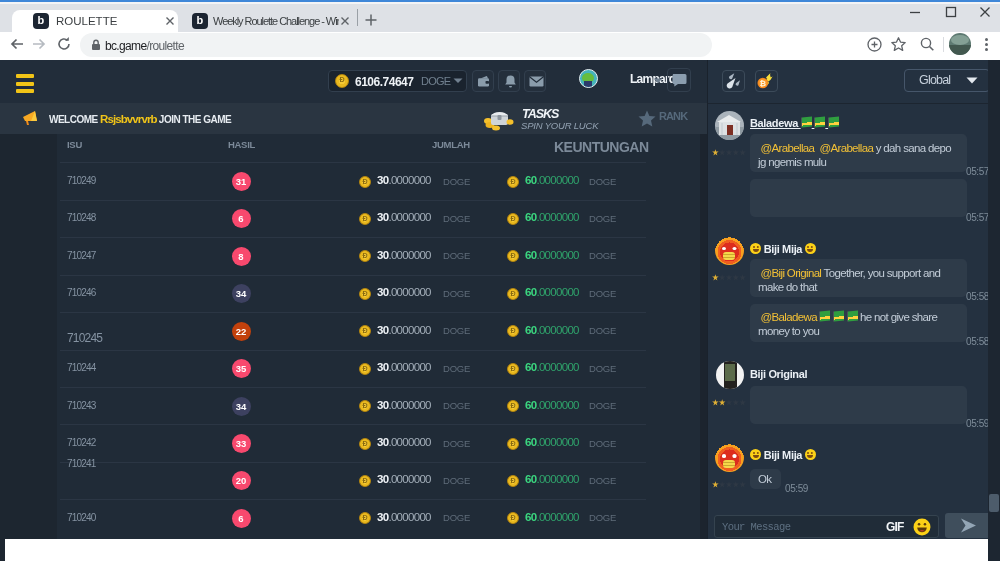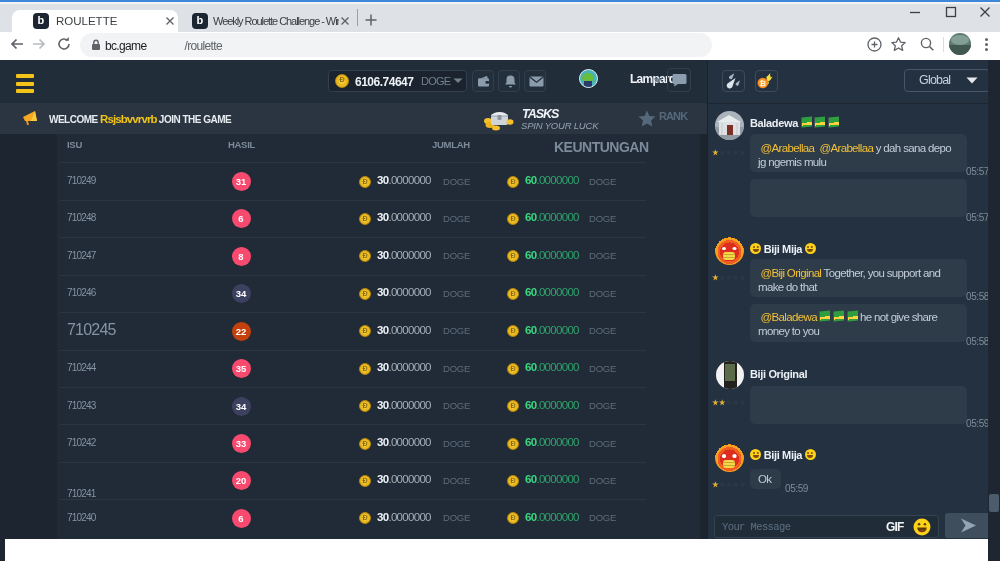--- a/index.html
+++ b/index.html
@@ -70,21 +70,21 @@
     </svg>
   <svg class="abs" style="left:55px;top:35px;" width="18" height="18" viewBox="0 0 18 18">
       <path d="M14 9 a5 5 0 1 1 -1.6 -3.7" stroke="#5f6368" stroke-width="1.6" fill="none"></path>
       <path d="M13.8 2 L13.8 5.8 L10 5.8 Z" fill="#5f6368"></path>
     </svg>
   <div class="abs" style="left:80px;top:33px;width:632px;height:24px;border-radius:12px;background:#f1f3f4;"></div>
   <svg class="abs" style="left:89px;top:38px;" width="14" height="14" viewBox="0 0 14 14">
       <rect x="3" y="6" width="8" height="6" rx="1" fill="#5f6368"></rect>
       <path d="M4.8 6 V4.4 a2.2 2.2 0 0 1 4.4 0 V6" fill="none" stroke="#5f6368" stroke-width="1.4"></path>
     </svg>
-  <div class="abs" style="left:105px;top:38.5px;font-size:12px;letter-spacing:-0.65px;color:#202124;">bc.game<span style="color:#5f6368;margin-left:38px;">/roulette</span></div>
+  <div class="abs" style="left:105px;top:38.5px;font-size:12px;letter-spacing:-0.65px;color:#202124;">bc.game<span style="color:#5f6368;">/roulette</span></div>
   <svg class="abs" style="left:866px;top:36px;" width="17" height="17" viewBox="0 0 17 17">
       <circle cx="8.5" cy="8.5" r="6.5" fill="none" stroke="#5f6368" stroke-width="1.3"></circle>
       <path d="M8.5 5.5 V11.5 M5.5 8.5 H11.5" stroke="#5f6368" stroke-width="1.3"></path>
     </svg>
   <svg class="abs" style="left:890px;top:36px;" width="17" height="17" viewBox="0 0 17 17">
       <path d="M8.5 1.8 L10.5 6.1 L15.2 6.6 L11.7 9.8 L12.7 14.4 L8.5 12 L4.3 14.4 L5.3 9.8 L1.8 6.6 L6.5 6.1 Z" fill="none" stroke="#5f6368" stroke-width="1.3" stroke-linejoin="round"></path>
     </svg>
   <svg class="abs" style="left:919px;top:36px;" width="17" height="17" viewBox="0 0 17 17">
       <circle cx="7" cy="7" r="4.6" fill="none" stroke="#5f6368" stroke-width="1.4"></circle>
       <path d="M10.5 10.5 L14.3 14.3" stroke="#5f6368" stroke-width="1.6"></path>
@@ -210,21 +210,21 @@
 <div class="abs" style="left:60px;top:140.6px;width:586px;height:1px;background:#2b3644;"></div>
 <div class="abs" style="left:67px;top:153.3px;font-size:10px;letter-spacing:-0.8px;color:#8593a2;">710246</div>
 <div class="abs" style="left:231.5px;top:150.3px;width:19px;height:19px;border-radius:50%;background:#3d4160;text-align:center;line-height:19px;font-size:9.5px;font-weight:bold;color:#fff;">34</div>
 <div class="abs coin" style="left:359px;top:153.8px;width:12px;height:12px;"></div>
 <div class="abs" style="left:377px;top:152.3px;font-size:11.5px;font-weight:bold;color:#eef2f6;letter-spacing:-0.7px;">30<span style="color:#a3aeb9;font-weight:normal;">.0000000</span></div>
 <div class="abs" style="left:443px;top:153.8px;font-size:9.5px;letter-spacing:-0.2px;color:#5f6c7a;">DOGE</div>
 <div class="abs coin" style="left:507px;top:153.8px;width:12px;height:12px;"></div>
 <div class="abs" style="left:525px;top:152.3px;font-size:11.5px;font-weight:bold;color:#3bd67f;letter-spacing:-0.7px;">60<span style="color:#2fa36b;font-weight:normal;">.0000000</span></div>
 <div class="abs" style="left:589px;top:153.8px;font-size:9.5px;letter-spacing:-0.2px;color:#5f6c7a;">DOGE</div>
 <div class="abs" style="left:60px;top:178.0px;width:586px;height:1px;background:#2b3644;"></div>
-<div class="abs" style="left:67px;top:187px;font-size:16px;letter-spacing:-0.8px;color:#8593a2;">710245</div>
+<div class="abs" style="left:67px;top:197px;font-size:12px;letter-spacing:-0.8px;color:#8593a2;">710245</div>
 <div class="abs" style="left:231.5px;top:187.7px;width:19px;height:19px;border-radius:50%;background:#c2410c;text-align:center;line-height:19px;font-size:9.5px;font-weight:bold;color:#fff;">22</div>
 <div class="abs coin" style="left:359px;top:191.2px;width:12px;height:12px;"></div>
 <div class="abs" style="left:377px;top:189.7px;font-size:11.5px;font-weight:bold;color:#eef2f6;letter-spacing:-0.7px;">30<span style="color:#a3aeb9;font-weight:normal;">.0000000</span></div>
 <div class="abs" style="left:443px;top:191.2px;font-size:9.5px;letter-spacing:-0.2px;color:#5f6c7a;">DOGE</div>
 <div class="abs coin" style="left:507px;top:191.2px;width:12px;height:12px;"></div>
 <div class="abs" style="left:525px;top:189.7px;font-size:11.5px;font-weight:bold;color:#3bd67f;letter-spacing:-0.7px;">60<span style="color:#2fa36b;font-weight:normal;">.0000000</span></div>
 <div class="abs" style="left:589px;top:191.2px;font-size:9.5px;letter-spacing:-0.2px;color:#5f6c7a;">DOGE</div>
 <div class="abs" style="left:60px;top:215.5px;width:586px;height:1px;background:#2b3644;"></div>
 <div class="abs" style="left:67px;top:228.2px;font-size:10px;letter-spacing:-0.8px;color:#8593a2;">710244</div>
 <div class="abs" style="left:231.5px;top:225.2px;width:19px;height:19px;border-radius:50%;background:#f8496e;text-align:center;line-height:19px;font-size:9.5px;font-weight:bold;color:#fff;">35</div>
@@ -246,21 +246,21 @@
 <div class="abs" style="left:60px;top:290.3px;width:586px;height:1px;background:#2b3644;"></div>
 <div class="abs" style="left:67px;top:303.0px;font-size:10px;letter-spacing:-0.8px;color:#8593a2;">710242</div>
 <div class="abs" style="left:231.5px;top:300.0px;width:19px;height:19px;border-radius:50%;background:#f8496e;text-align:center;line-height:19px;font-size:9.5px;font-weight:bold;color:#fff;">33</div>
 <div class="abs coin" style="left:359px;top:303.5px;width:12px;height:12px;"></div>
 <div class="abs" style="left:377px;top:302.0px;font-size:11.5px;font-weight:bold;color:#eef2f6;letter-spacing:-0.7px;">30<span style="color:#a3aeb9;font-weight:normal;">.0000000</span></div>
 <div class="abs" style="left:443px;top:303.5px;font-size:9.5px;letter-spacing:-0.2px;color:#5f6c7a;">DOGE</div>
 <div class="abs coin" style="left:507px;top:303.5px;width:12px;height:12px;"></div>
 <div class="abs" style="left:525px;top:302.0px;font-size:11.5px;font-weight:bold;color:#3bd67f;letter-spacing:-0.7px;">60<span style="color:#2fa36b;font-weight:normal;">.0000000</span></div>
 <div class="abs" style="left:589px;top:303.5px;font-size:9.5px;letter-spacing:-0.2px;color:#5f6c7a;">DOGE</div>
 <div class="abs" style="left:60px;top:327.7px;width:586px;height:1px;background:#2b3644;"></div>
-<div class="abs" style="left:67px;top:354px;font-size:10px;letter-spacing:-0.8px;color:#8593a2;">710241</div>
+<div class="abs" style="left:67px;top:324px;font-size:10px;letter-spacing:-0.8px;color:#8593a2;">710241</div>
 <div class="abs" style="left:231.5px;top:337.4px;width:19px;height:19px;border-radius:50%;background:#f8496e;text-align:center;line-height:19px;font-size:9.5px;font-weight:bold;color:#fff;">20</div>
 <div class="abs coin" style="left:359px;top:340.9px;width:12px;height:12px;"></div>
 <div class="abs" style="left:377px;top:339.4px;font-size:11.5px;font-weight:bold;color:#eef2f6;letter-spacing:-0.7px;">30<span style="color:#a3aeb9;font-weight:normal;">.0000000</span></div>
 <div class="abs" style="left:443px;top:340.9px;font-size:9.5px;letter-spacing:-0.2px;color:#5f6c7a;">DOGE</div>
 <div class="abs coin" style="left:507px;top:340.9px;width:12px;height:12px;"></div>
 <div class="abs" style="left:525px;top:339.4px;font-size:11.5px;font-weight:bold;color:#3bd67f;letter-spacing:-0.7px;">60<span style="color:#2fa36b;font-weight:normal;">.0000000</span></div>
 <div class="abs" style="left:589px;top:340.9px;font-size:9.5px;letter-spacing:-0.2px;color:#5f6c7a;">DOGE</div>
 <div class="abs" style="left:60px;top:365.2px;width:586px;height:1px;background:#2b3644;"></div>
 <div class="abs" style="left:67px;top:377.9px;font-size:10px;letter-spacing:-0.8px;color:#8593a2;">710240</div>
 <div class="abs" style="left:231.5px;top:374.9px;width:19px;height:19px;border-radius:50%;background:#f8496e;text-align:center;line-height:19px;font-size:9.5px;font-weight:bold;color:#fff;">6</div>
@@ -300,21 +300,21 @@
     <div class="abs" style="left:0;top:43px;width:293px;height:1px;background:#1c2530;"></div>
 
     <div class="abs" style="left:6.5px;top:50.5px;width:29px;height:29px;border-radius:50%;overflow:hidden;background:#aab3bb;">
       <div class="abs" style="left:0;top:16px;width:29px;height:13px;background:#8f9aa2;"></div>
       <div class="abs" style="left:4px;top:10px;width:21px;height:14px;background:#dde1e3;"></div>
       <div class="abs" style="left:2px;top:4px;width:0;height:0;border-left:12.5px solid transparent;border-right:12.5px solid transparent;border-bottom:7px solid #e8ebec;"></div>
       <div class="abs" style="left:12px;top:14px;width:6px;height:10px;background:#7d2f23;"></div>
       <div class="abs" style="left:6px;top:12px;width:2px;height:12px;background:#cfd5d9;"></div>
       <div class="abs" style="left:21px;top:12px;width:2px;height:12px;background:#cfd5d9;"></div>
     </div>
-    <div class="abs" style="left:42px;top:57px;font-weight:bold;font-size:11px;letter-spacing:-0.35px;color:#ebf0f5;">Baladewa <span class="flg"></span> <span class="flg"></span> <span class="flg"></span></div>
+    <div class="abs" style="left:42px;top:57px;font-weight:bold;font-size:11px;letter-spacing:-0.35px;color:#ebf0f5;text-decoration:underline;">Baladewa <span class="flg"></span> <span class="flg"></span> <span class="flg"></span></div>
     <div class="abs stars" style="left:4px;top:84px;"><s1></s1><s0></s0><s0></s0><s0></s0><s0></s0></div>
     <div class="abs bub" style="left:42px;top:74px;width:217px;height:38px;"></div>
     <div class="abs btx" style="left:50px;top:80.5px;">&nbsp;<span class="m">@Arabellaa</span>&nbsp; <span class="m">@Arabellaa</span> y dah sana depo<br>jg ngemis mulu</div>
     <div class="abs ts" style="right:11px;top:105.6px;">05:57</div>
     <div class="abs bub" style="left:42px;top:118.5px;width:217px;height:38px;"></div>
     <div class="abs ts" style="right:11px;top:151.6px;">05:57</div>
 
     <div class="abs mava" style="left:6.5px;top:175.5px;"></div>
     <div class="abs" style="left:42px;top:182px;font-weight:bold;font-size:11px;letter-spacing:-0.35px;color:#ebf0f5;"><span class="emj"></span> Biji Mija <span class="emj"></span></div>
     <div class="abs stars" style="left:4px;top:209px;"><s1></s1><s0></s0><s0></s0><s0></s0><s0></s0></div>

